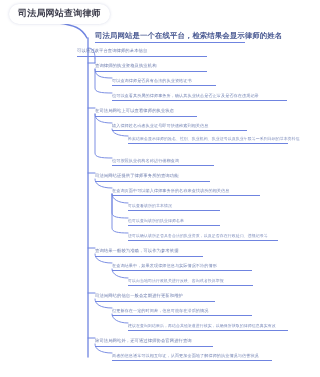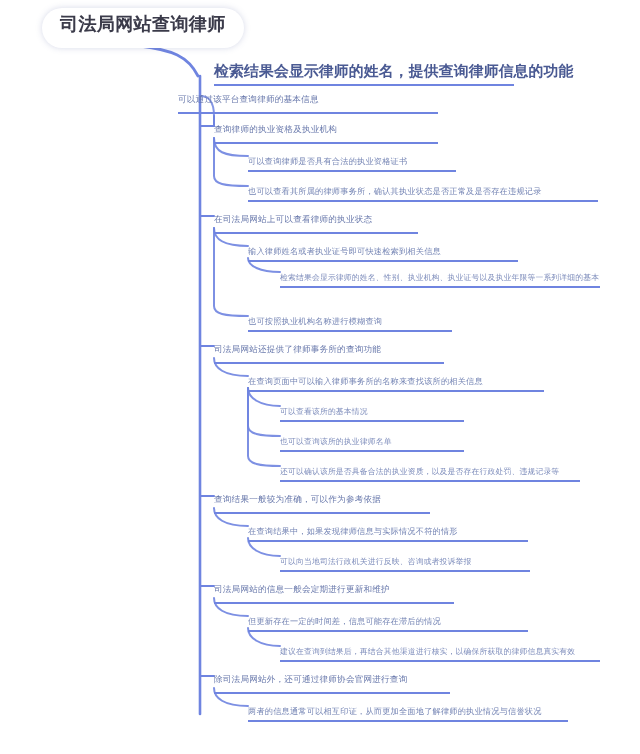--- a/index.html
+++ b/index.html
@@ -10,21 +10,21 @@
   body {
     width: 300px;
     height: 377px;
     position: relative;
     overflow: hidden;
     font-family: "DejaVu Sans", "Liberation Sans", sans-serif;
   }
 
   #canvas {
     position: absolute;
-    left: 12px; top: 0;
+    left: 0; top: 0;
     width: 300px;
     height: 377px;
   }
 
   
   #wires {
     position: absolute;
     left: 0; top: 0;
     width: 300px;
     height: 377px;
@@ -117,21 +117,21 @@
       <path d="M 112,194 L 112,213 C 112,217 118,218 128,218" opacity="0.9"></path>
       <path d="M 112,194 L 112,228 C 112,232 118,233 128,233" opacity="0.9"></path>
       <path d="M 112,269 C 112,274 118,278 128,278" opacity="0.9"></path>
       <path d="M 112,314 C 112,319 118,323 128,323" opacity="0.9"></path>
     </g>
   </svg>
 
   <div class="root-node">司法局网站查询律师</div>
 
   <div class="node lvl1" id="branch-node" style="left:95px; top:31px; width:150px; border-bottom:1.1px solid #6f84e0;">
-    <span class="txt">检索结果会显示律师的姓名，提供查询律师信息的功能</span>
+    <span class="txt">司法局网站是一个在线平台，检索结果会显示律师的姓名</span>
   </div>
 
   <div id="node-host">
       <div class="node lvl2" style="left: 77px; top: 48px; width: 130px; border-bottom: 0.8px solid rgb(111, 132, 224);">
         <span class="txt">可以通过该平台查询律师的基本信息</span>
       </div>
       <div class="node lvl2" style="left: 95px; top: 63px; width: 112px; border-bottom: 0.8px solid rgb(111, 132, 224);">
         <span class="txt">查询律师的执业资格及执业机构</span>
       </div>
       <div class="node lvl3" style="left: 112px; top: 78px; width: 104px; border-bottom: 0.8px solid rgb(111, 132, 224);">

